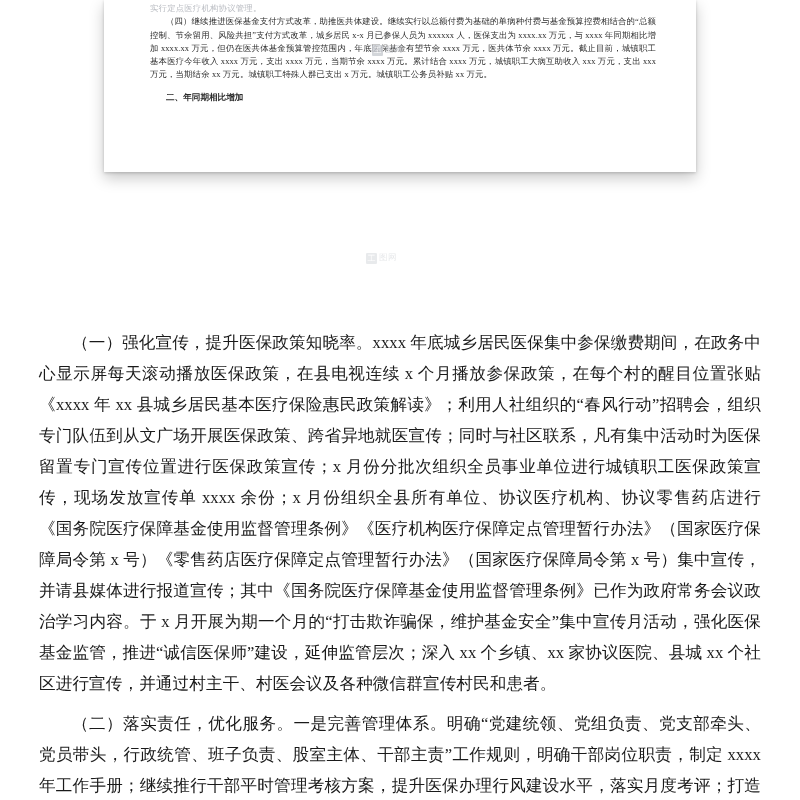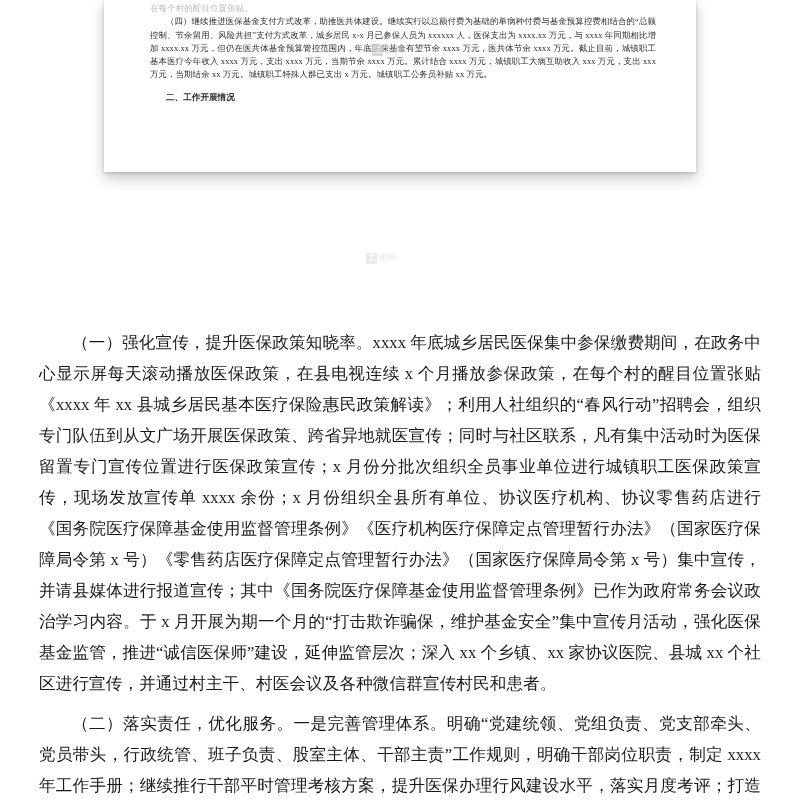--- a/index.html
+++ b/index.html
@@ -119,25 +119,25 @@
   }
   .para + .para { margin-top: 0px; }
 </style>
 </head>
 <body>
 
 <div id="page">
 
   <div class="preview-card">
     <div class="preview-inner">
-      <div class="preview-line-faint">在每个村的醒目位置张贴。</div>
+      <div class="preview-line-faint">实行定点医疗机构协议管理。</div>
       <div class="preview-text">
         <span class="indent">（四）继续推进医保基金支付方式改革，助推医共体建设。继续实行以总额付费为基础的单病种付费与基金预算控费相结合的“总额控制、节余留用、风险共担”支付方式改革，城乡居民 x-x 月已参保人员为 xxxxxx 人，医保支出为 xxxx.xx 万元，与 xxxx 年同期相比增加 xxxx.xx 万元，但仍在医共体基金预算管控范围内，年底医保基金有望节余 xxxx 万元，医共体节余 xxxx 万元。截止目前，城镇职工基本医疗今年收入 xxxx 万元，支出 xxxx 万元，当期节余 xxxx 万元。累计结合 xxxx 万元，城镇职工大病互助收入 xxx 万元，支出 xxx 万元，当期结余 xx 万元。城镇职工特殊人群已支出 x 万元。城镇职工公务员补贴 xx 万元。</span>
       </div>
-      <div class="preview-heading">二、工作开展情况</div>
+      <div class="preview-heading">二、年同期相比增加</div>
     </div>
     <div class="wm" id="wm-preview">
       <span class="wm-box">工</span>
       <span class="wm-txt">图网</span>
     </div>
   </div>
 
   <div class="wm" id="wm-mid">
     <span class="wm-box">工</span>
     <span class="wm-txt">图网</span>

